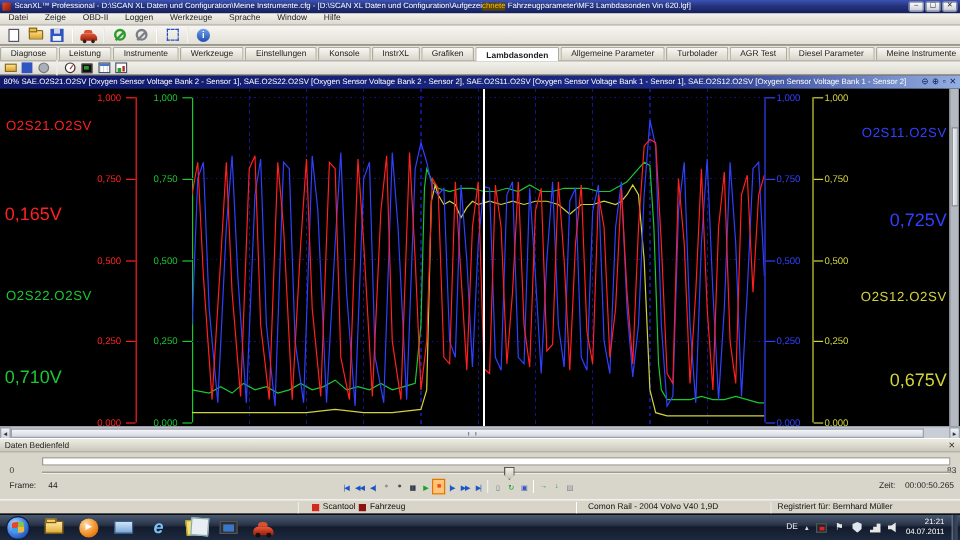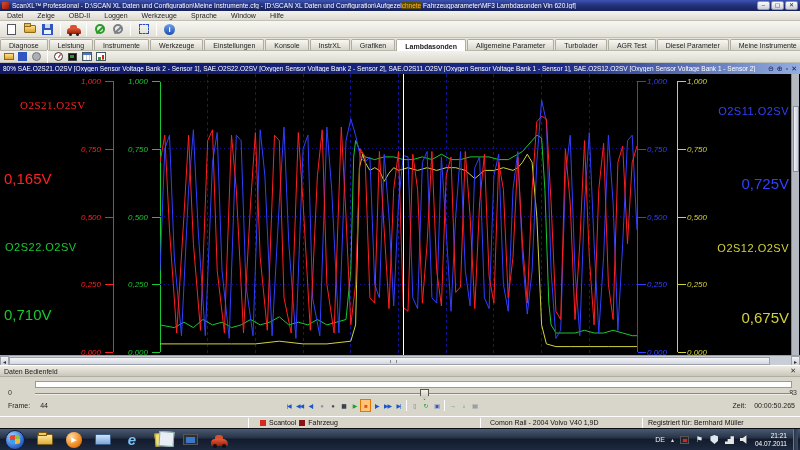--- a/index.html
+++ b/index.html
@@ -142,21 +142,21 @@
   .ticon{color:#e2e6ea;font-size:8px;line-height:10px;display:flex;align-items:center;justify-content:center;width:9px;height:10px;}
   .t-laptop{width:9px;height:8px;background:#23262c;border:1px solid #555;position:relative;}
   .t-laptop::after{content:"";position:absolute;left:2px;top:2px;width:4px;height:3px;background:#d22;}
   .t-shield{width:8px;height:9px;background:#dfe6ee;clip-path:polygon(50% 0,100% 18%,100% 60%,50% 100%,0 60%,0 18%);}
   .t-signal{width:9px;height:9px;background:#e6e6e6;clip-path:polygon(0 100%,0 72%,30% 72%,30% 45%,62% 45%,62% 15%,100% 15%,100% 100%);position:relative;}
   .t-signal::after{content:"";position:absolute;left:0;top:0;width:4px;height:4px;background:#f2c21e;border-radius:50%;}
   .t-speaker{width:9px;height:9px;background:#e6e6e6;clip-path:polygon(0 32%,32% 32%,72% 4%,72% 96%,32% 68%,0 68%);}
   .clock{color:#fff;font-size:6.5px;text-align:right;line-height:8px;}
   .show-desktop{width:5px;height:22px;background:linear-gradient(90deg,#2a3548,#3d4c64);border-left:1px solid #6a7890;}
 
-  .tick-label{position:absolute;font-size:8px;width:46px;font-style:italic;}
+  .tick-label{position:absolute;font-size:8px;width:46px;}
   .tick-mark{position:absolute;height:1px;width:8px;}
 </style>
 </head>
 <body>
 
 <div class="screen">
 
   <div class="titlebar">
     <span class="app-icon"></span>
     <span class="title-text"><span>ScanXL™ Professional - D:\SCAN XL Daten und Configuration\Meine Instrumente.cfg - [D:\SCAN XL Daten und Configuration\Aufgezei</span><span class="hl">chnete</span><span> Fahrzeugparameter\MF3 Lambdasonden Vin 620.lgf]</span></span>
@@ -325,21 +325,21 @@
         <line x1="0" y1="74.75" x2="477" y2="74.75" stroke="#14148c" stroke-width="1" stroke-dasharray="1,3" shape-rendering="crispEdges"></line>
         <line x1="0" y1="142.5" x2="477" y2="142.5" stroke="#14148c" stroke-width="1" stroke-dasharray="1,3" shape-rendering="crispEdges"></line>
         <line x1="0" y1="210.25" x2="477" y2="210.25" stroke="#14148c" stroke-width="1" stroke-dasharray="1,3" shape-rendering="crispEdges"></line>
         <polyline points="0.0,250.9 14.3,253.6 23.9,248.2 33.4,253.6 42.9,245.5 52.5,250.9 62.0,248.2 71.5,253.6 81.1,250.9 90.6,245.5 100.2,250.9 109.7,248.2 119.3,242.8 128.8,250.9 138.3,248.2 147.9,250.9 157.4,245.5 166.9,250.9 176.5,248.2 186.0,245.5 190.8,196.7 193.7,82.9 195.6,66.6 200.3,77.5 205.1,82.9 214.7,85.6 224.2,82.9 233.7,82.9 243.3,85.6 252.8,85.6 262.4,82.9 271.9,85.6 281.4,80.2 291.0,85.6 300.5,85.6 310.1,82.9 319.6,82.9 329.1,82.9 338.7,85.6 348.2,85.6 357.8,80.2 362.5,77.5 367.3,72.0 372.1,66.6 376.8,61.2 381.6,63.9 384.9,115.4 388.8,229.2 391.1,250.9 395.9,259.0 405.4,259.0 415.0,259.0 424.5,256.3 434.1,259.0 443.6,259.0 453.1,256.3 462.7,259.0 472.2,261.7 477.0,261.7" fill="none" stroke="#19c832" stroke-width="1"></polyline>
         <polyline points="0.0,269.9 23.9,269.9 47.7,269.9 71.5,269.9 95.4,269.9 119.3,267.2 143.1,269.9 166.9,269.9 190.8,267.2 195.6,250.9 199.4,93.7 202.7,80.2 205.1,88.3 209.9,96.4 214.7,93.7 219.4,96.4 224.2,107.3 229.0,99.1 233.7,93.7 238.5,96.4 243.3,95.1 248.0,93.7 257.6,96.4 267.1,93.7 276.7,96.4 286.2,93.7 295.7,93.7 305.3,96.4 314.8,104.6 324.4,96.4 333.9,96.4 343.4,93.7 353.0,96.4 357.8,93.7 362.5,88.3 367.3,80.2 372.1,88.3 376.8,142.5 381.6,250.9 386.4,269.9 395.9,272.6 410.2,272.6 429.3,272.6 448.4,272.6 477.0,272.6" fill="none" stroke="#d2d23c" stroke-width="1"></polyline>
         <polyline points="0.0,196.7 4.8,74.8 9.5,61.2 14.3,183.2 21.5,261.7 28.6,115.4 33.4,55.8 38.2,156.1 45.3,261.7 52.5,88.3 57.2,58.5 62.0,196.7 69.2,264.4 76.3,61.2 81.1,66.6 85.9,210.3 93.0,261.7 100.2,55.8 104.9,101.8 112.1,261.7 119.3,128.9 124.0,53.1 128.8,169.6 135.9,264.4 143.1,74.8 147.9,61.2 152.6,223.8 159.8,261.7 166.9,53.1 171.7,115.4 178.9,259.0 186.0,66.6 190.8,44.9 195.6,61.2 200.3,82.9 205.1,88.3 209.9,82.9 214.7,210.3 219.4,223.8 224.2,80.2 229.0,142.5 233.7,231.9 238.5,128.9 243.3,81.5 248.0,82.9 252.8,223.8 257.6,234.6 262.4,88.3 267.1,77.5 271.9,223.8 276.7,229.2 281.4,82.9 286.2,156.1 291.0,237.3 295.7,142.5 300.5,77.5 305.3,196.7 310.1,231.9 314.8,93.7 319.6,82.9 324.4,223.8 329.1,234.6 333.9,101.8 338.7,80.2 343.4,210.3 348.2,237.3 353.0,115.4 357.8,77.5 362.5,183.2 367.3,240.1 372.1,196.7 376.8,88.3 381.6,26.0 386.4,47.7 391.1,196.7 395.9,264.4 400.7,256.3 405.4,101.8 410.2,61.2 415.0,196.7 419.8,261.7 424.5,128.9 429.3,58.5 434.1,169.6 438.8,259.0 443.6,183.2 448.4,61.2 453.1,128.9 457.9,256.3 462.7,169.6 467.5,66.6 472.2,61.2 477.0,156.1" fill="none" stroke="#3040ff" stroke-width="1"></polyline>
         <polyline points="0.0,88.3 4.8,61.2 9.5,156.1 16.7,259.0 23.9,142.5 28.6,61.2 33.4,169.6 40.5,256.3 47.7,66.6 52.5,55.8 57.2,196.7 64.4,259.0 71.5,61.2 76.3,115.4 83.5,259.0 90.6,128.9 95.4,58.5 100.2,183.2 107.3,256.3 114.5,61.2 119.3,66.6 124.0,223.8 131.2,259.0 138.3,58.5 143.1,128.9 150.3,256.3 157.4,101.8 162.2,55.8 166.9,210.3 174.1,259.0 181.3,53.1 186.0,142.5 190.8,250.9 195.6,210.3 200.3,74.8 205.1,82.9 209.9,223.8 214.7,229.2 219.4,77.5 224.2,156.1 229.0,234.6 233.7,115.4 238.5,77.5 243.3,233.3 248.0,237.3 252.8,80.2 257.6,115.4 262.4,229.2 267.1,169.6 271.9,77.5 276.7,196.7 281.4,231.9 286.2,101.8 291.0,82.9 295.7,218.4 300.5,213.0 305.3,77.5 310.1,142.5 314.8,234.6 319.6,128.9 324.4,80.2 329.1,202.1 333.9,229.2 338.7,88.3 343.4,115.4 348.2,223.8 353.0,183.2 357.8,82.9 362.5,169.6 367.3,229.2 372.1,115.4 376.8,47.7 381.6,42.2 386.4,44.9 391.1,128.9 395.9,237.3 400.7,245.5 405.4,74.8 410.2,128.9 415.0,245.5 419.8,169.6 424.5,66.6 429.3,183.2 434.1,250.9 438.8,115.4 443.6,69.3 448.4,210.3 453.1,245.5 457.9,88.3 462.7,72.0 467.5,169.6 472.2,88.3 477.0,72.0" fill="none" stroke="#ff2020" stroke-width="1"></polyline>
         <line x1="243.27" y1="0" x2="243.27" y2="281" stroke="#ffffff" stroke-width="1" shape-rendering="crispEdges"></line>
       </svg>
 
-    <span class="s-name" style="left:20px;top:25px;color:#ff2020;font-family:Liberation Serif, serif;">O2S21.O2SV</span>
+    <span class="s-name" style="left:5px;top:25px;color:#ff2020;">O2S21.O2SV</span>
     <span class="s-val" style="left:4px;top:96px;color:#ff2020;">0,165V</span>
     <span class="s-name" style="left:5px;top:167px;color:#19c832;">O2S22.O2SV</span>
     <span class="s-val" style="left:4px;top:232px;color:#19c832;">0,710V</span>
     <span class="s-name" style="right:11px;top:31px;color:#3040ff;">O2S11.O2SV</span>
     <span class="s-val" style="right:11px;top:101px;color:#3040ff;">0,725V</span>
     <span class="s-name" style="right:11px;top:168px;color:#d2d23c;">O2S12.O2SV</span>
     <span class="s-val" style="right:11px;top:235px;color:#d2d23c;">0,675V</span>
 
     <div class="vscroll">
       <div class="vthumb"></div>

